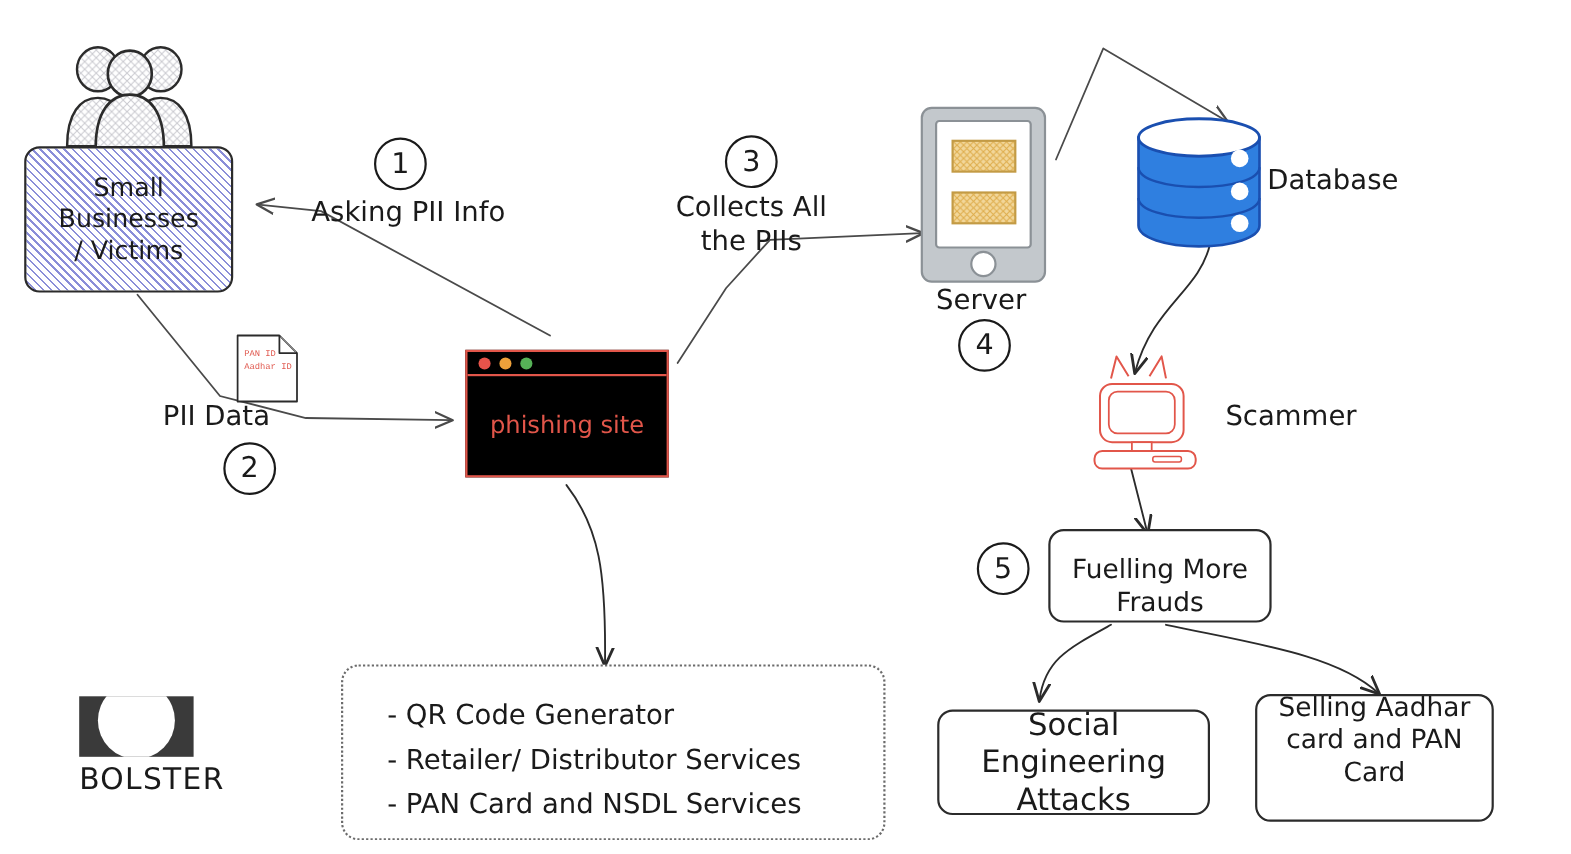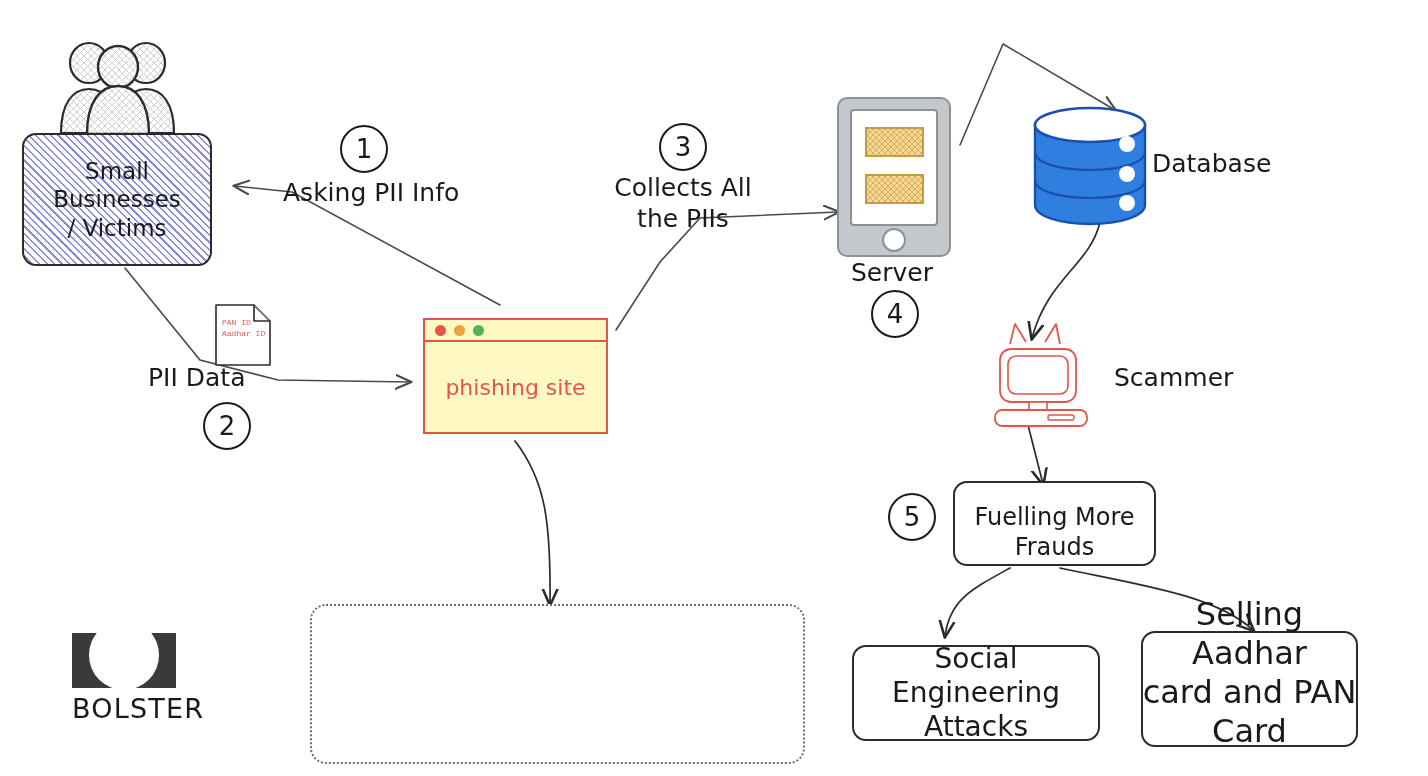--- a/index.html
+++ b/index.html
@@ -114,21 +114,21 @@
   .bolster-word {
     margin-top: 5px;
     font-size: 27px;
     letter-spacing: 1.2px;
     color: #1a1a1a;
     font-family: "DejaVu Sans", sans-serif;
   }
   .browser {
     position: absolute;
     border: 2.5px solid #e2564a;
-    background: #fef9c3;
+    background: #000000;
     box-sizing: border-box;
   }
   .browser-bar {
     height: 22px;
     border-bottom: 2px solid #e2564a;
     display: flex;
     align-items: center;
     gap: 8px;
     padding-left: 10px;
     box-sizing: border-box;
@@ -295,24 +295,29 @@
   <div class="circ-num" style="left:888px; top:493px;">5</div>
   <div class="box" style="left:953px; top:481px; width:203px; height:85px;"></div>
   <div class="node-label" style="left:953px; top:481px; width:203px; height:103px; font-size:24px;">Fuelling More
 Frauds</div>
 
   <div class="box" style="left:852px; top:645px; width:248px; height:96px;"></div>
   <div class="node-label" style="left:852px; top:645px; width:248px; height:96px; font-size:28px;">Social Engineering
 Attacks</div>
 
   <div class="box" style="left:1141px; top:631px; width:217px; height:116px;"></div>
-  <div class="node-label" style="left:1141px; top:631px; width:217px; height:84px; font-size:32px;text-align:center;">Selling Aadhar
+  <div class="node-label" style="left:1141px; top:631px; width:217px; height:84px; font-size:24px;text-align:center;">Selling Aadhar
 card and PAN
 Card</div>
 
   <div class="box dotted" style="left:310px; top:604px; width:495px; height:160px;"></div>
+  <div class="services-list" style="left:310px; top:604px; width:495px; height:160px;">
+    <div>- QR Code Generator</div>
+    <div>- Retailer/ Distributor Services</div>
+    <div>- PAN Card and NSDL Services</div>
+  </div>
 
   <div class="bolster" style="left:72px; top:633px;">
     <div class="bolster-mark"></div>
     <div class="bolster-word">BOLSTER</div>
   </div>
 
 </div>
 
 </body></html>

